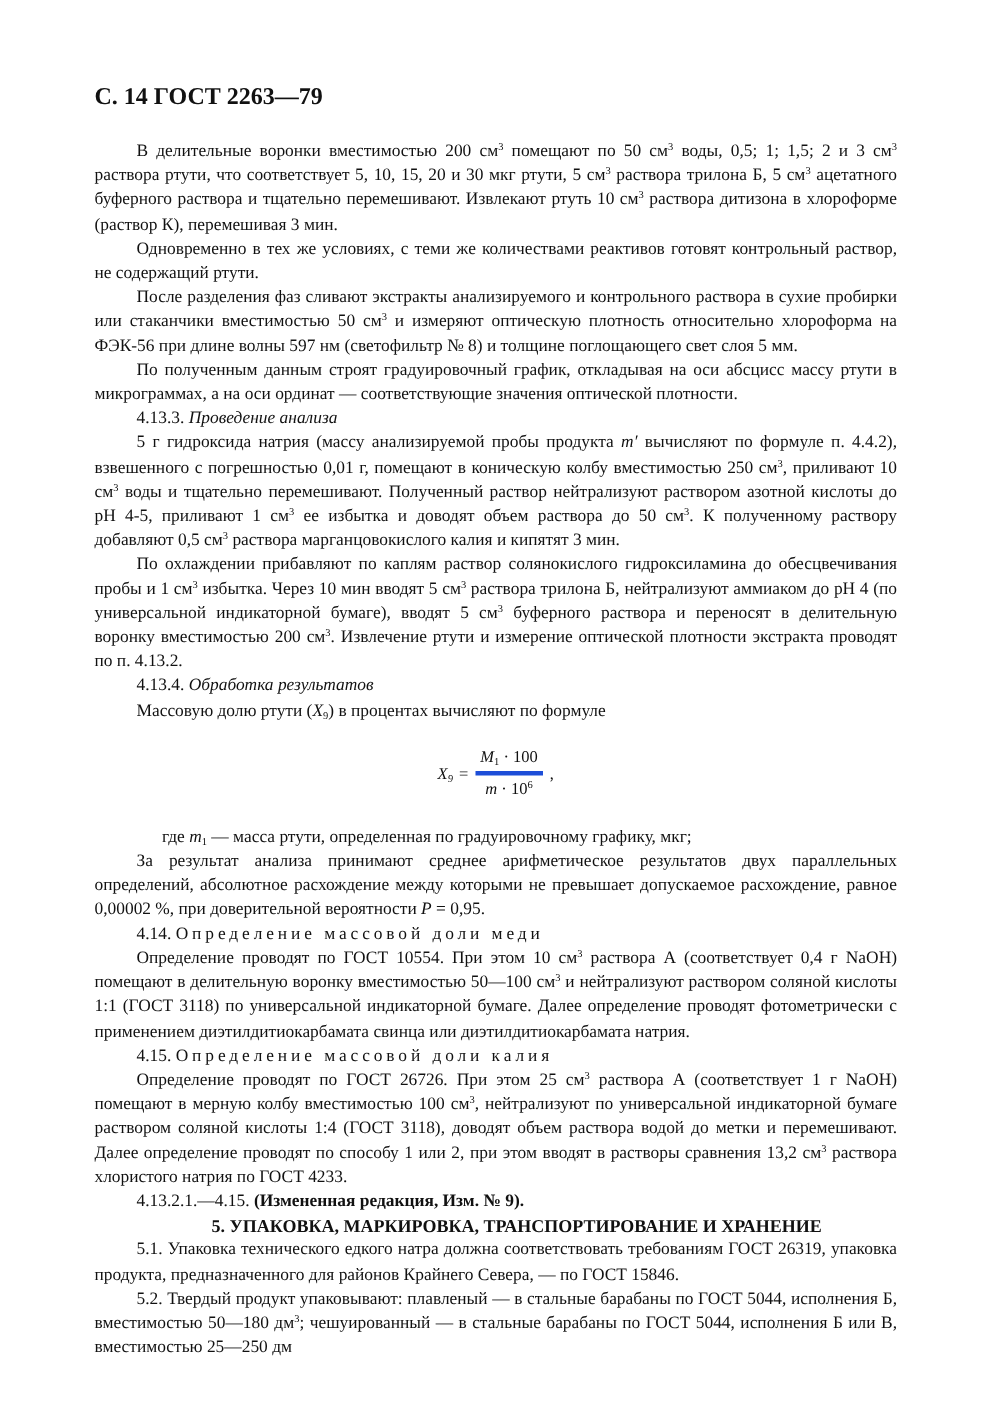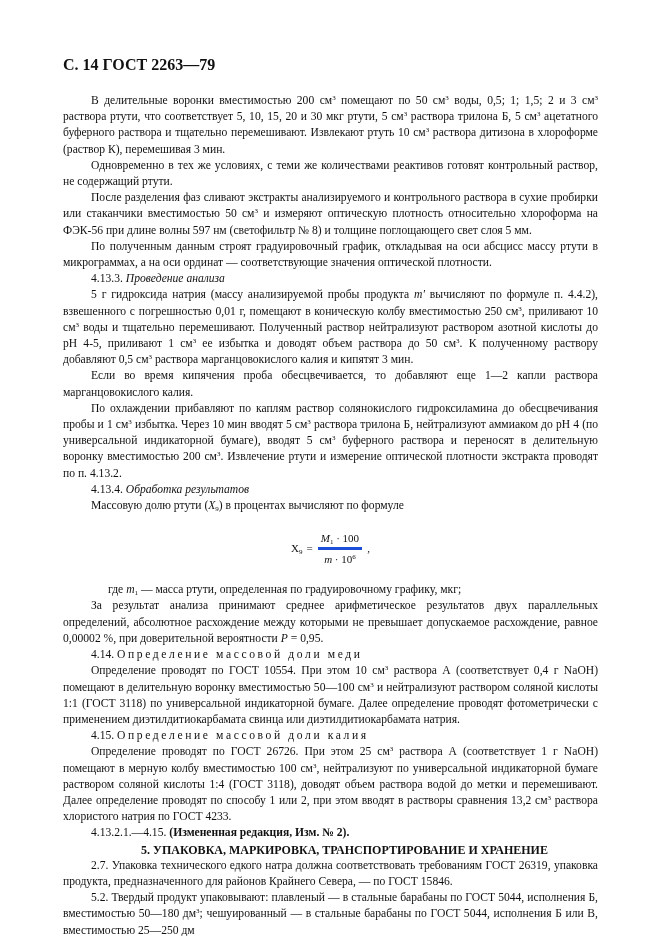--- a/index.html
+++ b/index.html
@@ -22,21 +22,21 @@
   .it { font-style: italic; }
   .spaced { letter-spacing: 2.6px; }
   .bold { font-weight: bold; }
   sup { font-size: 7px; vertical-align: 4px; line-height: 0; }
   sub { font-size: 7px; vertical-align: -2px; line-height: 0; }
   .formula {
     display: flex; justify-content: center; align-items: center;
     margin: 14px 0 14px 0; height: 40px;
     font-size: 11px;
   }
-  .formula .lhs { margin-right: 4px; }
+  .formula .lhs { font-style: italic; margin-right: 4px; }
   .frac { display: inline-flex; flex-direction: column; align-items: center; margin: 0 2px; }
   .frac .num { padding: 0 3px 1px 3px; border-bottom: 3px solid #1d4ed8; }
   .frac .den { padding: 1px 3px 0 3px; }
   .section-title {
     text-align: center; font-weight: bold; font-size: 12px;
     margin: 15px 0 14px 0; text-indent: 0;
   }
 </style>
 </head>
 <body>
@@ -50,21 +50,20 @@
   <p>Одновременно в тех же условиях, с теми же количествами реактивов готовят контрольный раствор, не содержащий ртути.</p>
 
   <p><span>После разделения фаз сливают экстракты анализируемого и контрольного раствора в сухие пробирки или стаканчики вместимостью 50 см</span><sup>3</sup><span> и измеряют оптическую плотность относительно хлороформа на ФЭК-56 при длине волны 597 нм (светофильтр № 8) и толщине поглощающего свет слоя 5 мм.</span></p>
 
   <p>По полученным данным строят градуировочный график, откладывая на оси абсцисс массу ртути в микрограммах, а на оси ординат — соответствующие значения оптической плотности.</p>
 
   <p><span>4.13.3.</span> <span class="it">Проведение анализа</span></p>
 
   <p><span>5 г гидроксида натрия (массу анализируемой пробы продукта </span><span class="it">m′</span><span> вычисляют по формуле п. 4.4.2), взвешенного с погрешностью 0,01 г, помещают в коническую колбу вместимостью 250 см</span><sup>3</sup><span>, приливают 10 см</span><sup>3</sup><span> воды и тщательно перемешивают. Полученный раствор нейтрализуют раствором азотной кислоты до pH 4-5, приливают 1 см</span><sup>3</sup><span> ее избытка и доводят объем раствора до 50 см</span><sup>3</sup><span>. К полученному раствору добавляют 0,5 см</span><sup>3</sup><span> раствора марганцовокислого калия и кипятят 3 мин.</span></p>
 
-  <p>Если во время кипячения проба обесцвечивается, то добавляют еще 1—2 капли раствора марганцовокислого калия.</p>
 
   <p><span>По охлаждении прибавляют по каплям раствор солянокислого гидроксиламина до обесцвечивания пробы и 1 см</span><sup>3</sup><span> избытка. Через 10 мин вводят 5 см</span><sup>3</sup><span> раствора трилона Б, нейтрализуют аммиаком до pH 4 (по универсальной индикаторной бумаге), вводят 5 см</span><sup>3</sup><span> буферного раствора и переносят в делительную воронку вместимостью 200 см</span><sup>3</sup><span>. Извлечение ртути и измерение оптической плотности экстракта проводят по п. 4.13.2.</span></p>
 
   <p><span>4.13.4.</span> <span class="it">Обработка результатов</span></p>
 
   <p><span>Массовую долю ртути (</span><span class="it">X</span><sub>9</sub><span>) в процентах вычисляют по формуле</span></p>
 
   <div class="formula">
     <span class="lhs"><span>X</span><sub>9</sub></span>
     <span style="margin-right:3px">=</span>
@@ -81,21 +80,21 @@
   <p><span>За результат анализа принимают среднее арифметическое результатов двух параллельных определений, абсолютное расхождение между которыми не превышает допускаемое расхождение, равное 0,00002 %, при доверительной вероятности </span><span class="it">P</span><span> = 0,95.</span></p>
 
   <p><span>4.14.</span> <span class="spaced">Определение массовой доли меди</span></p>
 
   <p><span>Определение проводят по ГОСТ 10554. При этом 10 см</span><sup>3</sup><span> раствора А (соответствует 0,4 г NaOH) помещают в делительную воронку вместимостью 50—100 см</span><sup>3</sup><span> и нейтрализуют раствором соляной кислоты 1:1 (ГОСТ 3118) по универсальной индикаторной бумаге. Далее определение проводят фотометрически с применением диэтилдитиокарбамата свинца или диэтилдитиокарбамата натрия.</span></p>
 
   <p><span>4.15.</span> <span class="spaced">Определение массовой доли калия</span></p>
 
   <p><span>Определение проводят по ГОСТ 26726. При этом 25 см</span><sup>3</sup><span> раствора А (соответствует 1 г NaOH) помещают в мерную колбу вместимостью 100 см</span><sup>3</sup><span>, нейтрализуют по универсальной индикаторной бумаге раствором соляной кислоты 1:4 (ГОСТ 3118), доводят объем раствора водой до метки и перемешивают. Далее определение проводят по способу 1 или 2, при этом вводят в растворы сравнения 13,2 см</span><sup>3</sup><span> раствора хлористого натрия по ГОСТ 4233.</span></p>
 
-  <p><span>4.13.2.1.—4.15. </span><span class="bold">(Измененная редакция, Изм. № 2).</span></p>
+  <p><span>4.13.2.1.—4.15. </span><span class="bold">(Измененная редакция, Изм. № 9).</span></p>
 
   <p class="section-title">5. УПАКОВКА, МАРКИРОВКА, ТРАНСПОРТИРОВАНИЕ И ХРАНЕНИЕ</p>
 
-  <p>2.7. Упаковка технического едкого натра должна соответствовать требованиям ГОСТ 26319, упаковка продукта, предназначенного для районов Крайнего Севера, — по ГОСТ 15846.</p>
+  <p>5.1. Упаковка технического едкого натра должна соответствовать требованиям ГОСТ 26319, упаковка продукта, предназначенного для районов Крайнего Севера, — по ГОСТ 15846.</p>
 
   <p><span>5.2. Твердый продукт упаковывают: плавленый — в стальные барабаны по ГОСТ 5044, исполнения Б, вместимостью 50—180 дм</span><sup>3</sup><span>; чешуированный — в стальные барабаны по ГОСТ 5044, исполнения Б или В, вместимостью 25—250 дм</span></p>
 
 </div>
 
 </body></html>

